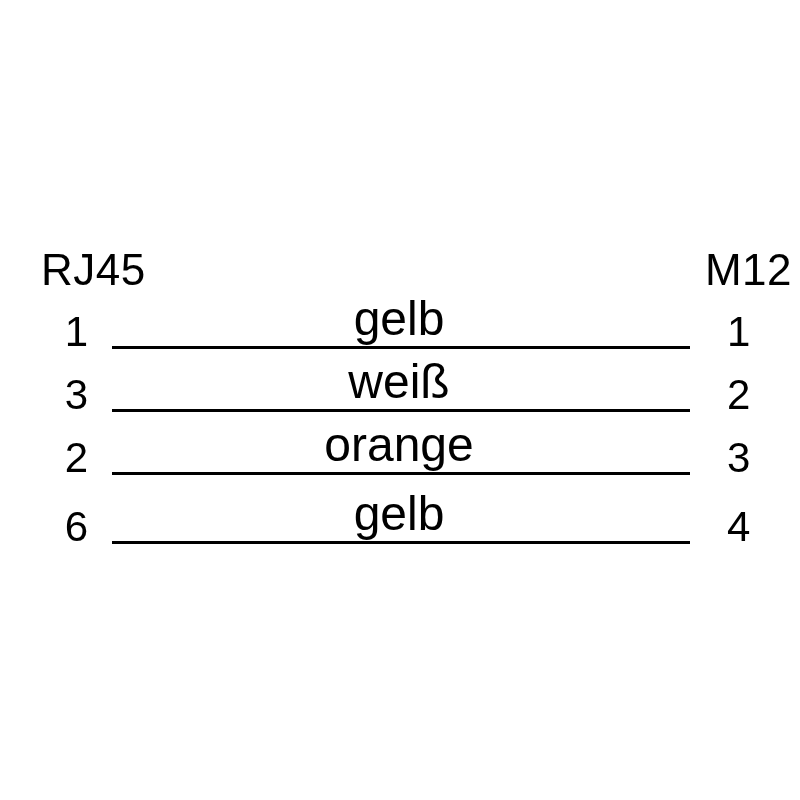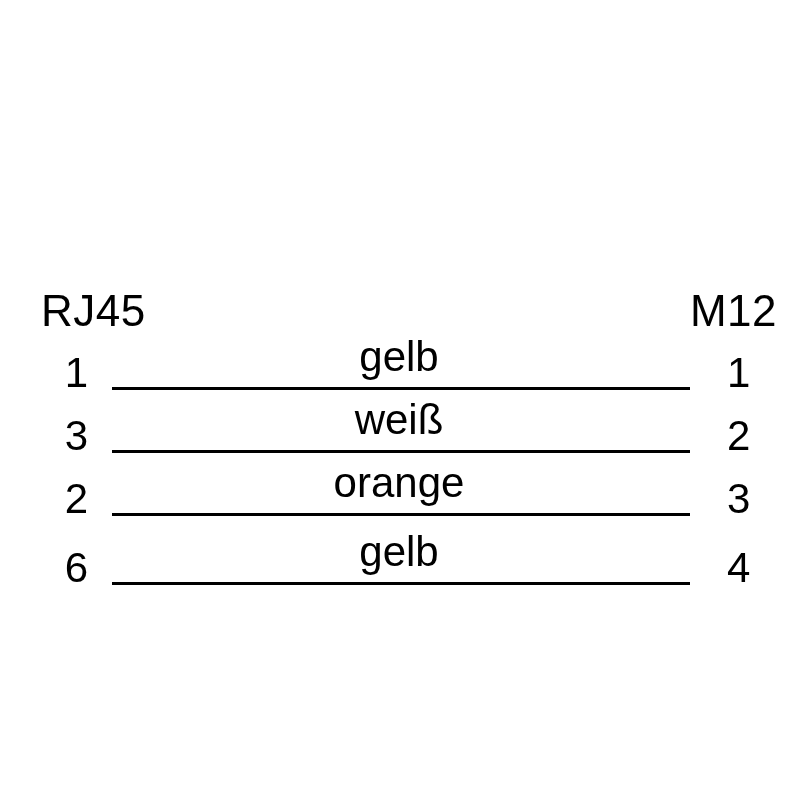--- a/index.html
+++ b/index.html
@@ -14,35 +14,34 @@
     font-family: "Liberation Sans", "DejaVu Sans", sans-serif;
     color: #000000;
     -webkit-font-smoothing: antialiased;
   }
 
   #diagram {
     position: relative;
     width: 800px;
     height: 588px;
     background: #ffffff;
-    margin-top: 41px;
   }
 
   
   .header-label {
     position: absolute;
     font-size: 44px;
     font-weight: 300;
     letter-spacing: 0.5px;
     line-height: 1;
     white-space: nowrap;
     color: #000000;
   }
   #header-left  { left: 41px;  top: 248px; }
-  #header-right { right: 23px; top: 248px; }
+  #header-right { right: 8px; top: 248px; }
 
   
   .wire-row {
     position: absolute;
     left: 0;
     width: 800px;
     height: 0;
   }
 
   
@@ -78,21 +77,21 @@
     top: -36px;
     text-align: left;
   }
 
   .wire-color {
     position: absolute;
     left: 0;
     width: 800px;
     top: -52px;
     text-align: center;
-    font-size: 42px;
+    font-size: 48px;
     font-weight: 300;
     line-height: 1;
     white-space: nowrap;
     color: #000000;
     
     padding-right: 2px;
     box-sizing: border-box;
   }
 </style>
 </head>

